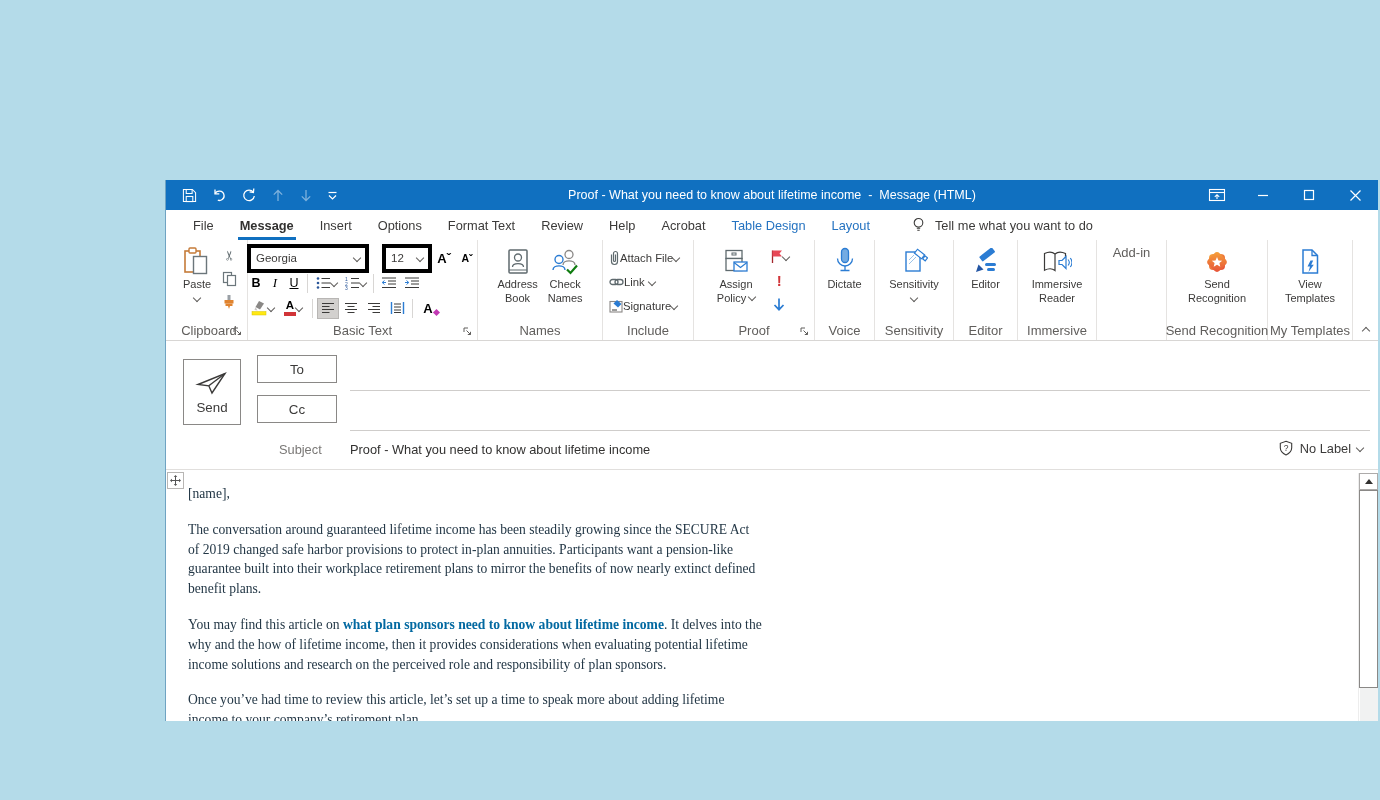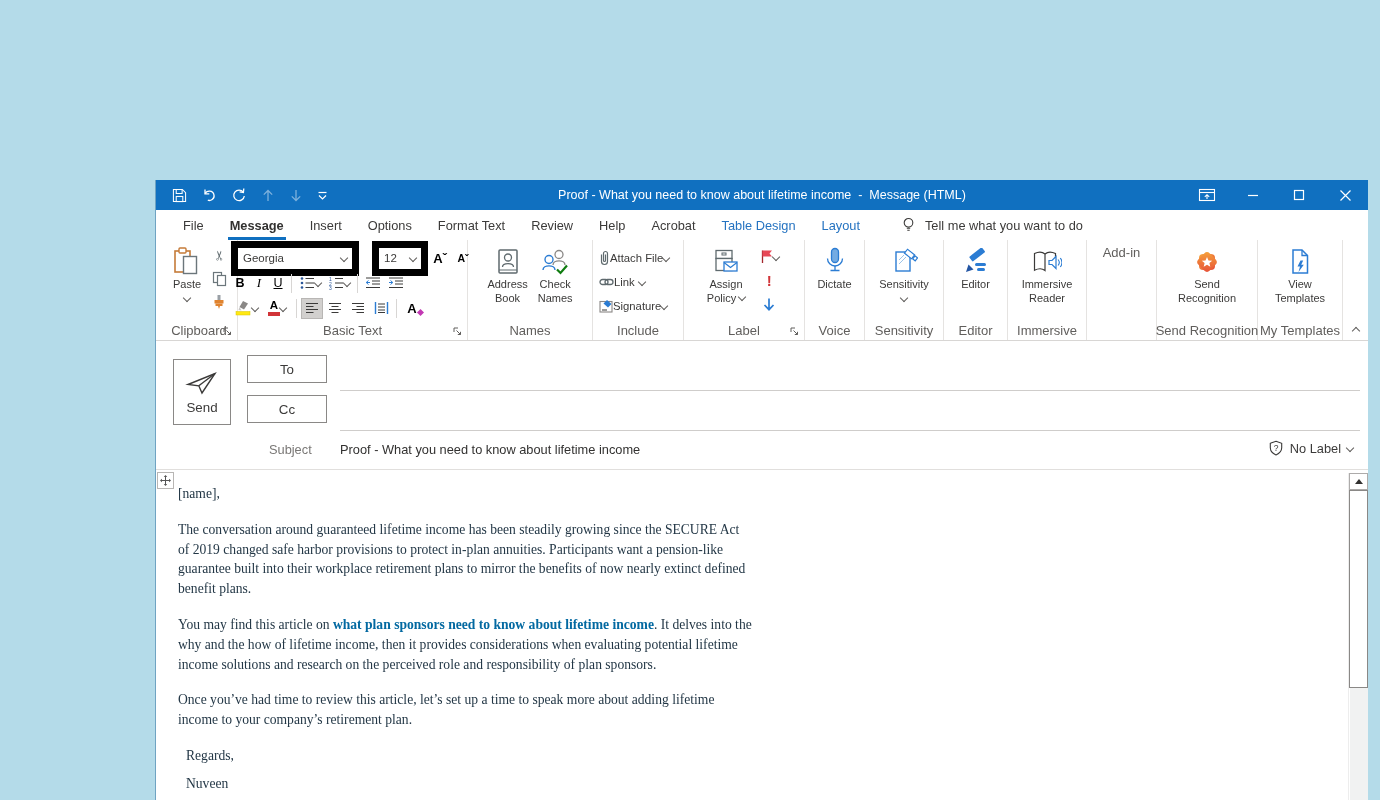--- a/index.html
+++ b/index.html
@@ -1,18 +1,18 @@
 <!DOCTYPE html>
 <html><head>
 <meta charset="utf-8">
 <style>
   html,body{margin:0;padding:0}
   body{width:1380px;height:800px;background:#b4dbe9;overflow:hidden;
        font-family:"Liberation Sans","DejaVu Sans",sans-serif;color:#3b3a39}
-  .window{position:absolute;left:156px;top:180px;width:1212px;height:620px;background:#fff;
+  .window{position:absolute;left:166px;top:180px;width:1212px;height:541px;background:#fff;
           display:flex;flex-direction:column;box-shadow:-1px 0 0 #6fa3c2}
   
   .titlebar{height:30px;background:#1070c0;display:flex;align-items:center;position:relative;flex:none}
   .qat{display:flex;align-items:center;gap:14px;padding-left:16px;z-index:2}
   .qat .qbtn{display:flex;align-items:center;justify-content:center}
   .dim{opacity:.45}
   .title{position:absolute;left:0;right:0;text-align:center;color:#fff;font-size:12.5px;white-space:pre;pointer-events:none}
   .win-controls{margin-left:auto;display:flex;height:100%;z-index:2}
   .win-btn{width:46px;height:30px;display:flex;align-items:center;justify-content:center}
   
@@ -31,21 +31,21 @@
   .bigbtn{display:flex;flex-direction:column;align-items:center;padding:2px 5px 0;font-size:11px;line-height:13.5px;text-align:center;color:#3b3a39}
   .bigbtn .icn{height:33px;display:flex;align-items:center;justify-content:center}
   .l{display:block}
   .chev{width:5px;height:5px;border-right:1.2px solid #605e5c;border-bottom:1.2px solid #605e5c;
         transform:rotate(45deg);display:inline-block;vertical-align:2px}
   .chev.up{transform:rotate(225deg);vertical-align:-1px}
   .mini-col{display:flex;flex-direction:column;gap:2px;padding:2px 0 0 2px}
   .sbtn{width:22px;height:21px;display:flex;align-items:center;justify-content:center;background:none;border:none;padding:0}
   .bt-rows{display:flex;flex-direction:column;padding-top:2px}
   .bt-row{display:flex;align-items:center;height:25px;gap:1px}
-  .selbox{border:7px solid #000000;height:21px;display:flex;align-items:center;justify-content:space-between;
+  .selbox{border:4px solid #000000;height:21px;display:flex;align-items:center;justify-content:space-between;
           padding:0 5px;font-size:11.5px;background:#fff}
   .vsep{width:1px;height:19px;background:#d8d6d4;margin:0 3px}
   .sbtn.active{background:#d2d0ce;border:1px solid #b8b6b4}
   .inc-row{display:flex;align-items:center;height:24px;font-size:11.3px;padding-left:4px}
   .tag-col{display:flex;flex-direction:column;align-items:center;gap:3px;padding:3px 2px 0 4px}
   .collapse-ribbon{position:absolute;right:9px;bottom:6px}
   
   .envelope{height:128px;position:relative;border-bottom:1px solid #e1dfdd;flex:none;font-size:12.8px;background:#fff}
   .send-btn{position:absolute;left:17px;top:18px;width:58px;height:66px;border:1px solid #8a8886;background:#fff;
             display:flex;flex-direction:column;align-items:center;justify-content:center;gap:5px;color:#3b3a39}
@@ -464,21 +464,21 @@
           <button class="sbtn">
             <span>
                 <svg width="14" height="15" viewBox="0 0 14 15" fill="none" stroke="#2b7cd3" stroke-width="1.7">
                   <path d="M7 1.5 V12 M2.5 8 L7 12.7 L11.5 8"></path>
                 </svg>
               </span>
           </button>
         </div>
       </div>
       <div class="rg-label">
-        <span>Label</span>
+        <span>Proof</span>
         <span class="launcher">
             <svg width="9" height="9" viewBox="0 0 9 9" fill="none" stroke="#605e5c" stroke-width="1">
               <path d="M1 1 H5 M1 1 V5"></path>
               <path d="M3.5 3.5 L7.5 7.5"></path>
               <path d="M7.5 4.8 V7.5 H4.8"></path>
             </svg>
           </span>
       </div>
     </div>
 

